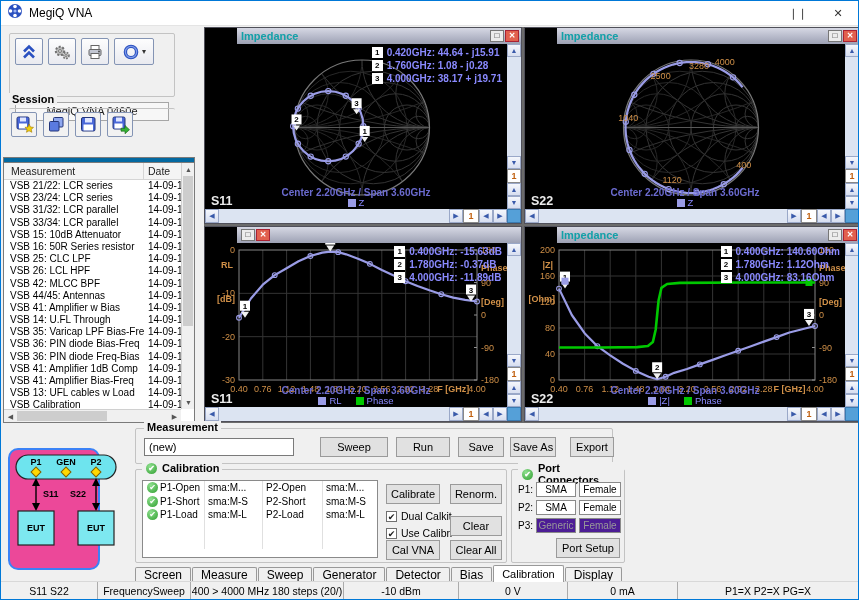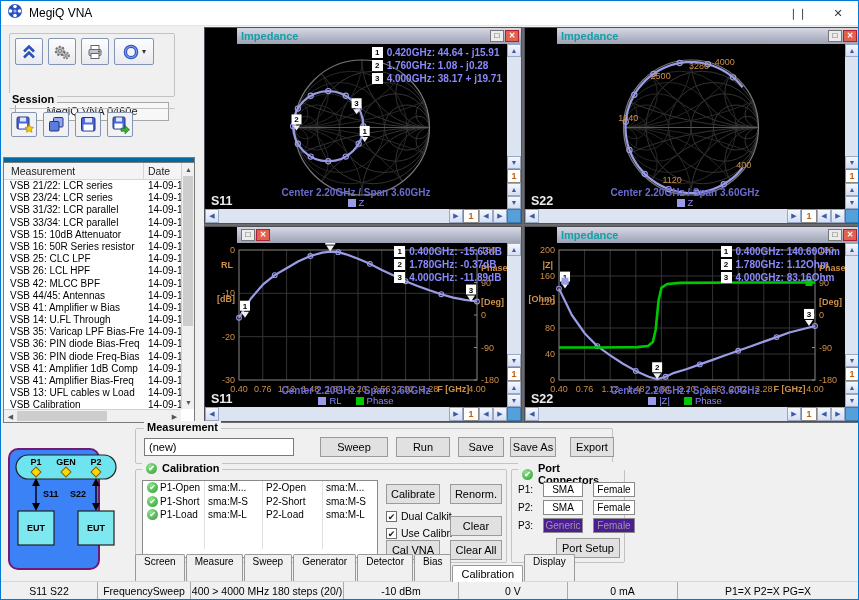--- a/index.html
+++ b/index.html
@@ -71,48 +71,48 @@
   .sbtn { background:linear-gradient(#f5f7fc,#d7def0); border:1px solid #9aa8c8; color:#3a5aaa; font-size:7px; display:flex; align-items:center; justify-content:center; }
   .vsb .sbtn { height:13px; width:14px; }
   .hsb .sbtn { width:14px; height:14px; }
   .vtrack,.htrack { flex:1; background:#dce4f2; }
   .sval { background:#fff; border:1px solid #888; color:#c06010; font-weight:bold; font-size:9px; text-align:center; }
   .vsb .sval { height:14px; line-height:13px; }
   .hsb .sval { width:16px; line-height:13px; }
   .scorner { width:14px; height:14px; background:#55a0d8; border:1px solid #3a7ab0; }
 
   
-  .diagram { position:absolute; left:7px; top:422px; width:92px; height:122px; background:#3b82f6; border:2px solid #701a75; border-radius:10px; }
+  .diagram { position:absolute; left:7px; top:422px; width:92px; height:122px; background:#ec4899; border:2px solid #3b82f6; border-radius:10px; }
 
   
   .measgroup { left:134px; top:402px; width:478px; height:36px; }
   .measinput { position:absolute; left:8px; top:9px; width:150px; height:18px; border:1px solid #7a7a7a; font-size:11px; padding:0 4px; font-family:"Liberation Sans",sans-serif; }
   .btn { position:absolute; height:20px; background:#e1e1e1; border:1px solid #9a9a9a; font-size:11px; color:#000; font-family:"Liberation Sans",sans-serif; text-align:center; line-height:18px; }
 
   
   .calgroup { left:134px; top:443px; width:372px; height:94px; }
   .callist { position:absolute; left:6px; top:10px; width:236px; height:78px; background:#fff; border:1px solid #8a8a8a; overflow:hidden; }
   .calrow { display:flex; height:13.5px; font-size:10px; align-items:center; }
   .calcell { padding-left:3px; white-space:nowrap; overflow:hidden; border-right:1px solid #e0e0e0; height:100%; display:flex; align-items:center; }
   .cc0 { width:62px; } .cc1 { width:58px; } .cc2 { width:60px; } .cc3 { flex:1; border-right:none; }
   .gchk { width:11px; height:11px; border-radius:50%; background:radial-gradient(circle at 35% 30%,#8fe08f,#2f9e2f); color:#fff; font-size:8px; line-height:11px; text-align:center; display:inline-block; margin:0 2px 0 1px; flex:0 0 11px; }
   .hdrchk { position:absolute; top:-8px; left:6px; background:#f0f0f0; padding:0 3px; display:flex; align-items:center; gap:3px; font-size:11px; font-weight:bold; }
   .cbrow { position:absolute; display:flex; align-items:center; gap:4px; font-size:10.5px; }
   .cbbox { width:11px; height:11px; background:#fff; border:1px solid #707070; font-size:9px; line-height:10px; text-align:center; color:#222; }
 
   
   .portgroup { left:510px; top:443px; width:114px; height:94px; }
-  .prow { position:absolute; display:flex; align-items:center; gap:10px; font-size:10px; }
+  .prow { position:absolute; display:flex; align-items:center; gap:3px; font-size:10px; }
   .pbox { height:15px; border:1px solid #8a8a8a; background:#fff; text-align:center; line-height:13px; font-size:10px; }
   .ptype { width:40px; } .pgender { width:42px; }
   .pdis { background:#4c1d95; color:#999; }
 
   
   .tabs { position:absolute; left:134px; top:539px; height:17px; display:flex; align-items:flex-end; }
-  .tab { height:28px; padding:0 8px; background:#f0f0f0; border:1px solid #999; border-bottom:none; font-size:10px; line-height:14px; color:#000; margin-right:1px; border-radius:2px 2px 0 0; }
+  .tab { height:15px; padding:0 8px; background:#f0f0f0; border:1px solid #999; border-bottom:none; font-size:12px; line-height:14px; color:#000; margin-right:1px; border-radius:2px 2px 0 0; }
   .tab.active { height:17px; background:#fff; font-size:11px; line-height:16px; position:relative; z-index:2; }
 
   
   .statusbar { position:absolute; left:0; right:0; bottom:0; height:18px; background:#f0f0f0; border-top:1px solid #d8d8d8; display:flex; font-size:10.5px; color:#000; }
   .sseg { display:flex; align-items:center; justify-content:center; border-right:1px solid #ababab; white-space:nowrap; overflow:hidden; }
   .sseg:last-child { border-right:none; }
 </style>
 </head>
 <body>
 

